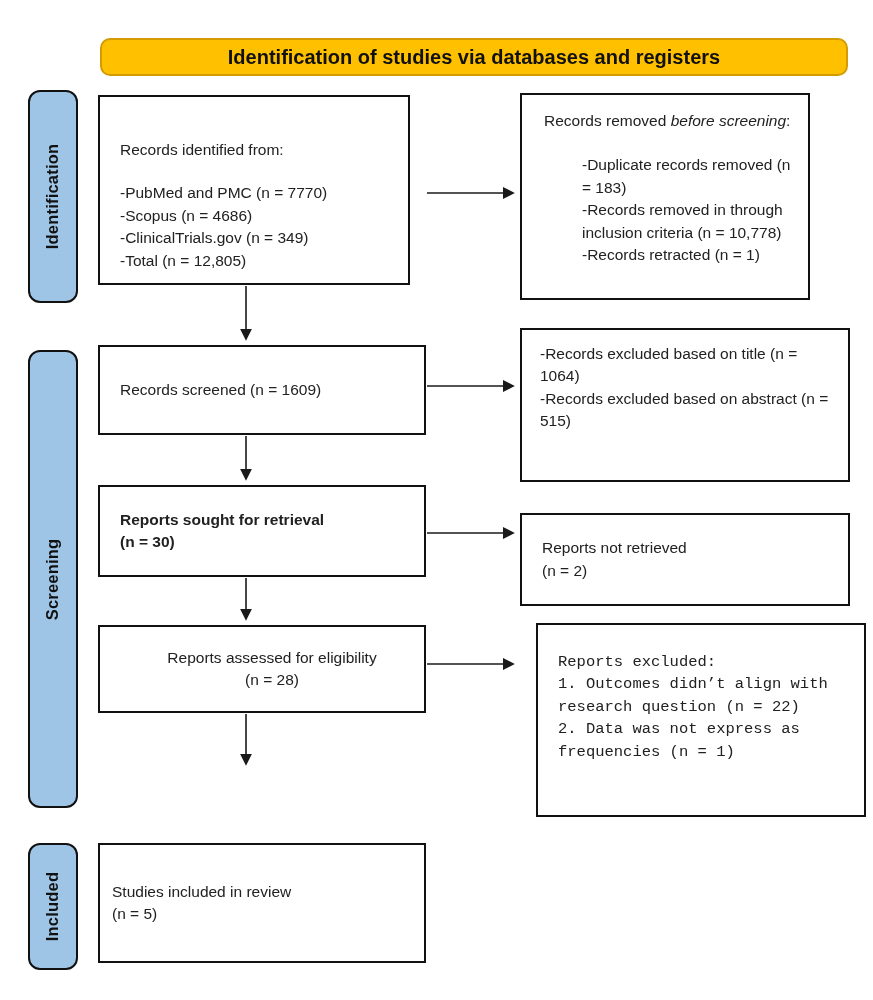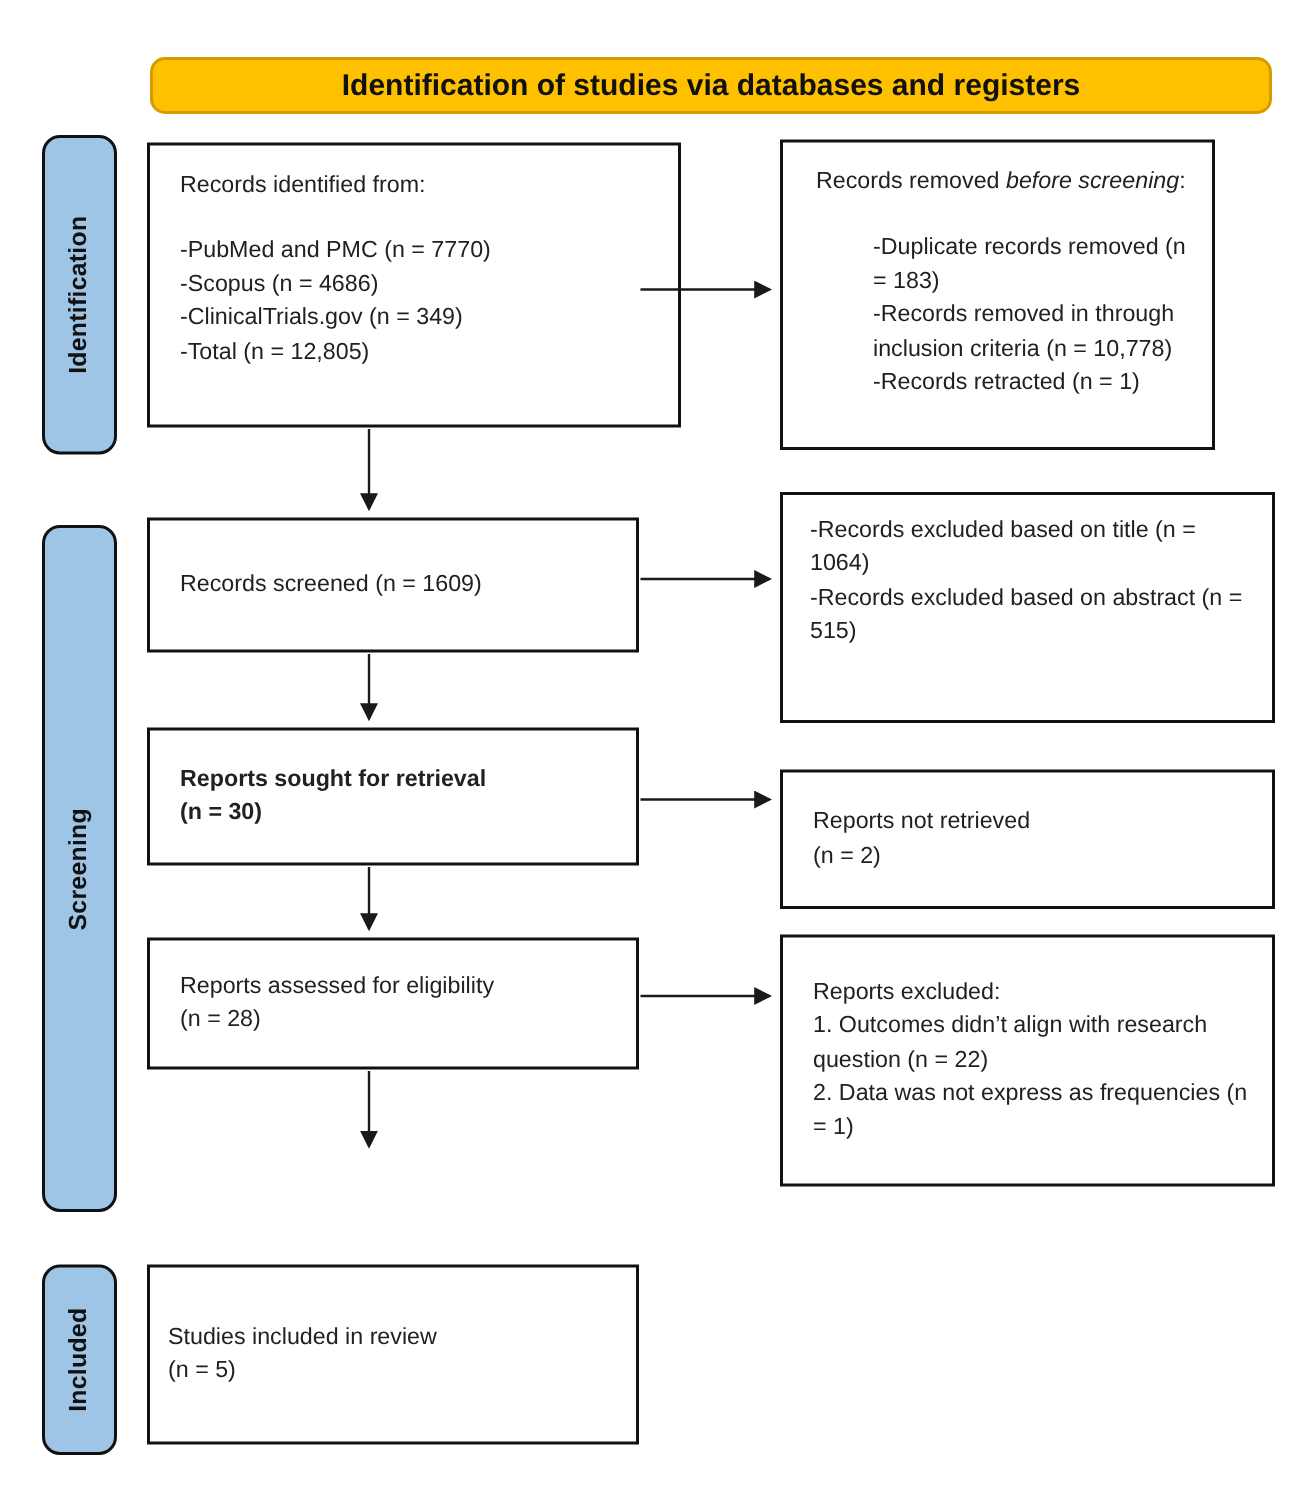--- a/index.html
+++ b/index.html
@@ -51,30 +51,30 @@
   
   .fbox {
     position: absolute;
     background: #ffffff;
     border: 2px solid #111111;
     font-size: 15.5px;
     line-height: 1.45;
     color: #212121;
   }
   .vcenter { display: flex; flex-direction: column; justify-content: center; }
-  #box-identified        { left: 98px;  top: 95px;  width: 356px; height: 190px; padding: 16px 18px 0 20px; }
+  #box-identified        { left: 98px;  top: 95px;  width: 312px; height: 190px; padding: 42px 18px 0 20px; }
   #box-identified .list  { margin-top: 21px; }
   #box-removed           { left: 520px; top: 93px;  width: 290px; height: 207px; border-width: 2.5px; padding: 15px 14px 0 22px; }
   #box-removed .list     { margin-top: 22px; margin-left: 38px; }
   #box-screened          { left: 98px;  top: 345px; width: 328px; height: 90px;  padding-left: 20px; }
   #box-title-abstract    { left: 520px; top: 328px; width: 330px; height: 154px; padding: 13px 12px 0 18px; }
   #box-sought            { left: 98px;  top: 485px; width: 328px; height: 92px;  padding-left: 20px; font-weight: bold; }
   #box-not-retrieved     { left: 520px; top: 499px; width: 330px; height: 93px;  padding-left: 20px; margin-top: 14px; }
-  #box-assessed          { left: 98px;  top: 625px; width: 328px; height: 88px;  padding-left: 20px; }
-  #box-excluded          { left: 520px; top: 623px; width: 330px; height: 168px; padding: 26px 14px 0 20px; }
+  #box-assessed          { left: 98px;  top: 625px; width: 328px; height: 88px;  padding-left: 20px; text-align: center; }
+  #box-excluded          { left: 536px; top: 623px; width: 330px; height: 194px; padding: 26px 14px 0 20px; font-family: Liberation Mono, monospace; }
   #box-excluded .list    { }
   #box-included          { left: 98px;  top: 843px; width: 328px; height: 120px; padding-left: 12px; }
   .italic { font-style: italic; }
   
   .arrows {
     position: absolute;
     left: 0; top: 0;
     width: 873px; height: 1000px;
     pointer-events: none;
   }

